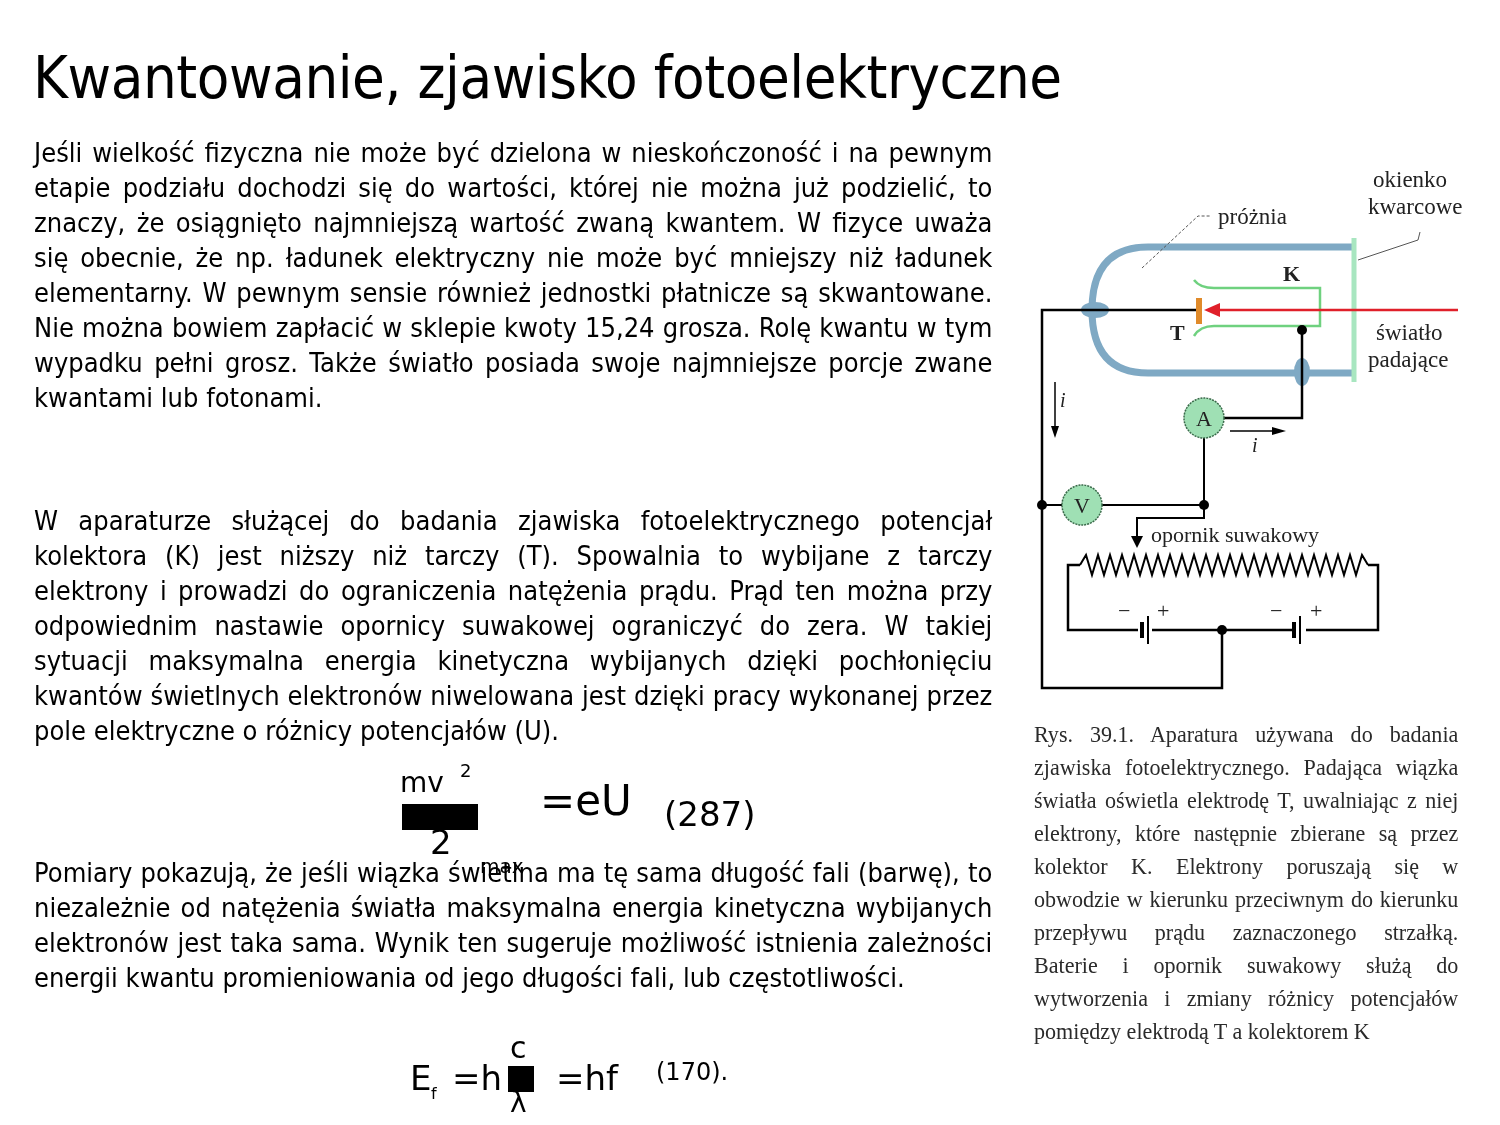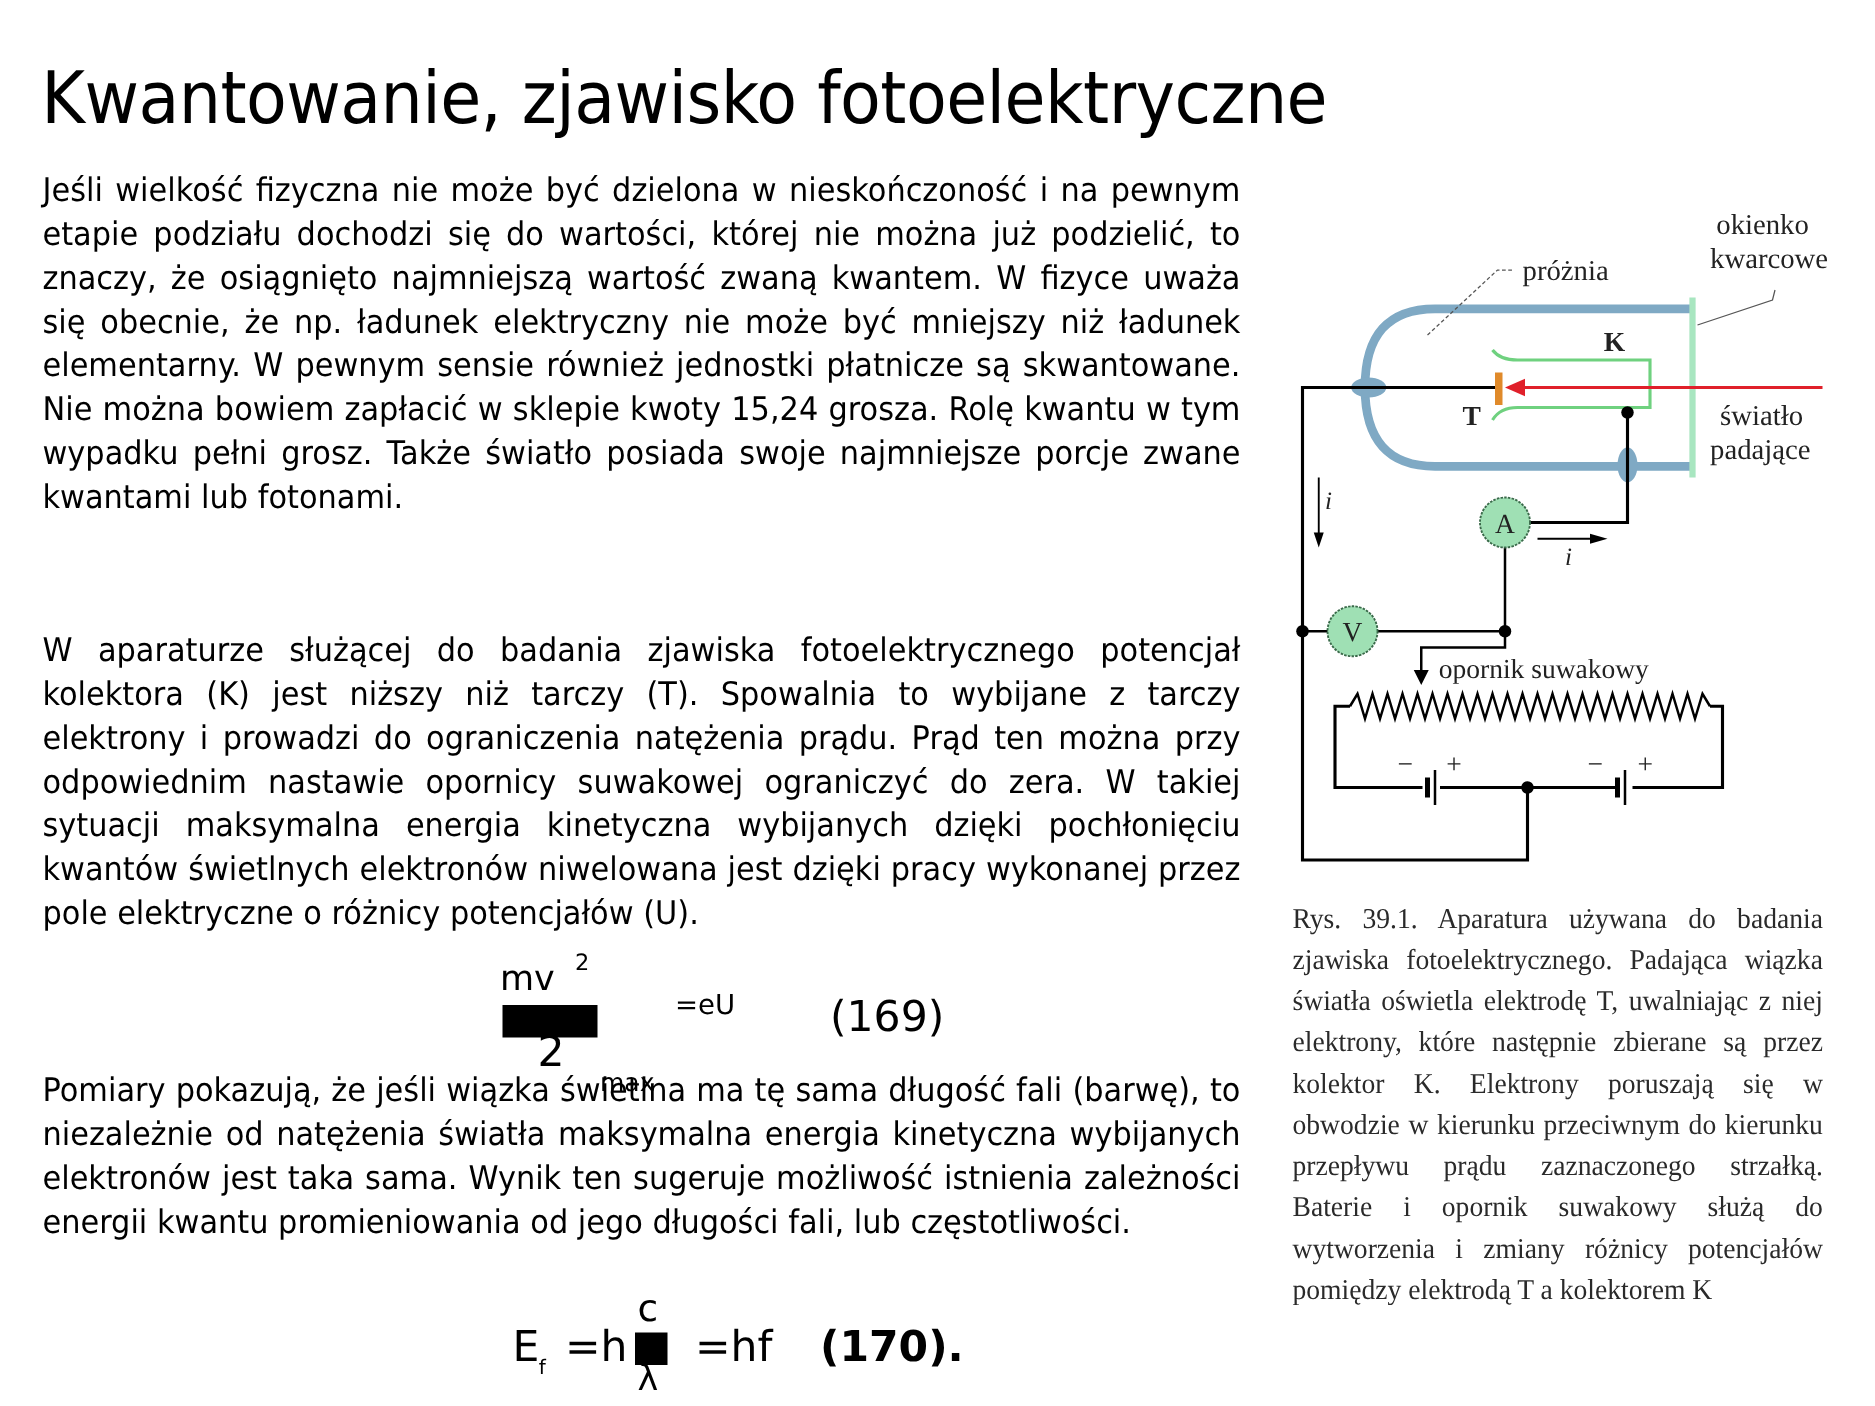--- a/index.html
+++ b/index.html
@@ -20,31 +20,31 @@
     .p1 { top: 136px; }
     .p2 { top: 504px; }
     .p3 { top: 856px; }
     .formula { position: absolute; font-family: "DejaVu Sans", sans-serif; color: #000; }
     .f169 { left: 400px; top: 746px; width: 380px; height: 100px; margin-top: 20px; }
     .f169 .num { position: absolute; left: 0; top: 0; font-size: 28px; }
     .f169 .sq { position: absolute; left: 60px; top: -6px; font-size: 18px; }
     .f169 .bar { position: absolute; left: 2px; top: 38px; width: 76px; height: 26px; background: #000; }
     .f169 .den { position: absolute; left: 30px; top: 56px; font-size: 34px; }
     .f169 .sub { position: absolute; left: 80px; top: 88px; font-size: 20px; }
-    .f169 .rhs { position: absolute; left: 140px; top: 26px; font-size: 22px; text-align: right; }
+    .f169 .rhs { position: absolute; left: 140px; top: 10px; font-size: 42px; text-align: right; }
     .f169 .eqno { position: absolute; left: 264px; top: 28px; font-size: 34px; }
     .f170 { left: 410px; top: 1036px; width: 380px; height: 89px; }
     .f170 .E { position: absolute; left: 0; top: 22px; font-size: 34px; }
     .f170 .Esub { position: absolute; left: 21px; top: 48px; font-size: 16px; }
     .f170 .eq1 { position: absolute; left: 42px; top: 22px; font-size: 34px; }
     .f170 .c { position: absolute; left: 100px; top: -6px; font-size: 30px; }
     .f170 .box { position: absolute; left: 98px; top: 30px; width: 26px; height: 26px; background: #000; }
     .f170 .lam { position: absolute; left: 100px; top: 50px; font-size: 28px; }
     .f170 .rhs { position: absolute; left: 134px; top: 22px; font-size: 34px; margin-left: 12px; }
-    .f170 .eqno { position: absolute; left: 246px; top: 22px; font-size: 34px; font-weight: bold; }
+    .f170 .eqno { position: absolute; left: 246px; top: 22px; font-size: 24px; }
 
     .figure { position: absolute; left: 1030px; top: 160px; width: 470px; height: 550px; }
     .figure svg { position: absolute; left: 0; top: 0; }
     .lbl { font-family: "Liberation Serif", serif; fill: #222; }
     .caption {
       position: absolute; left: 1034px; top: 718px; width: 424px;
       font-family: "Liberation Serif", serif; font-size: 23px; line-height: 33px;
       color: #2a2a2a; text-align: justify; margin: 0;
       transform: scaleX(0.96); transform-origin: left top; width: 442px;
     }
@@ -59,21 +59,21 @@
   <p class="para p1">Jeśli wielkość fizyczna nie może być dzielona w nieskończoność i na pewnym etapie podziału dochodzi się do wartości, której nie można już podzielić, to znaczy, że osiągnięto najmniejszą wartość zwaną kwantem. W fizyce uważa się obecnie, że np. ładunek elektryczny nie może być mniejszy niż ładunek elementarny. W pewnym sensie również jednostki płatnicze są skwantowane.  Nie można bowiem zapłacić w sklepie kwoty 15,24 grosza. Rolę kwantu w tym wypadku pełni grosz. Także światło posiada swoje najmniejsze porcje zwane kwantami lub fotonami.</p>
   <p class="para p2">W aparaturze służącej do badania zjawiska fotoelektrycznego potencjał kolektora (K) jest niższy niż tarczy (T). Spowalnia to wybijane z tarczy elektrony i prowadzi do ograniczenia natężenia prądu. Prąd ten można przy odpowiednim nastawie opornicy suwakowej ograniczyć do zera. W takiej sytuacji maksymalna energia kinetyczna wybijanych dzięki pochłonięciu kwantów świetlnych elektronów niwelowana jest dzięki  pracy wykonanej przez pole elektryczne o różnicy potencjałów (U).</p>
 
   <div class="formula f169">
     <span class="num">mv</span>
     <span class="sq">2</span>
     <span class="bar"></span>
     <span class="den">2</span>
     <span class="sub">max</span>
     <span class="rhs">=eU</span>
-    <span class="eqno">(169)</span>
+    <span class="eqno">(287)</span>
   </div>
 
   <p class="para p3">Pomiary pokazują, że jeśli wiązka świetlna ma tę sama długość fali (barwę), to niezależnie od natężenia światła maksymalna energia kinetyczna wybijanych elektronów jest taka sama. Wynik ten sugeruje możliwość istnienia zależności energii kwantu promieniowania od jego długości fali, lub częstotliwości.</p>
 
   <div class="formula f170">
     <span class="E">E</span>
     <span class="Esub">f</span>
     <span class="eq1">=h</span>
     <span class="c">c</span>
     <span class="box"></span>

